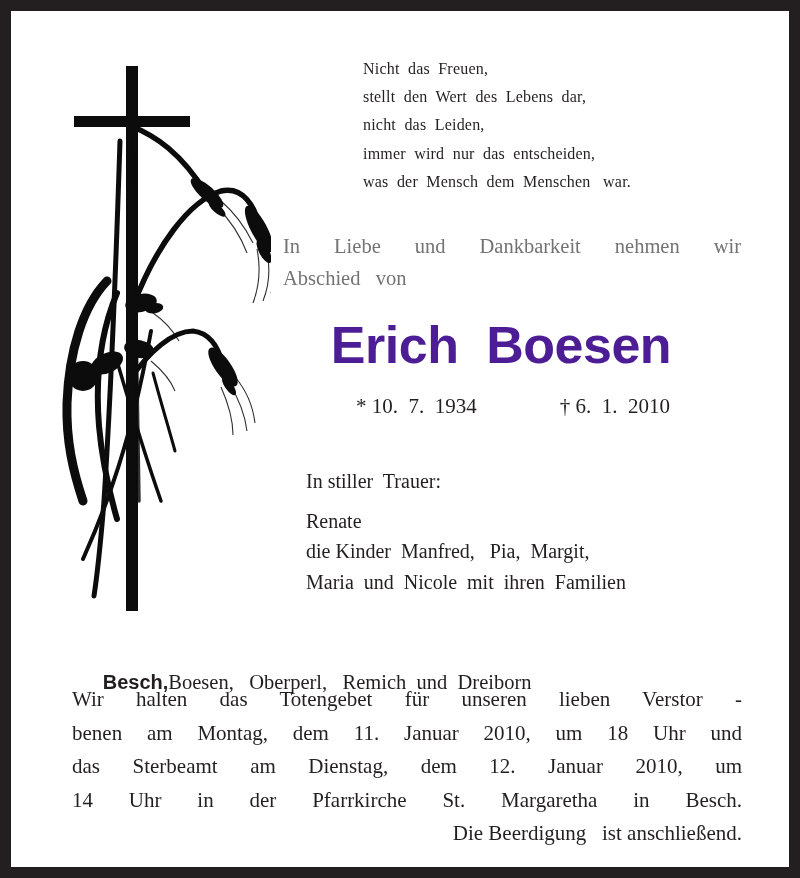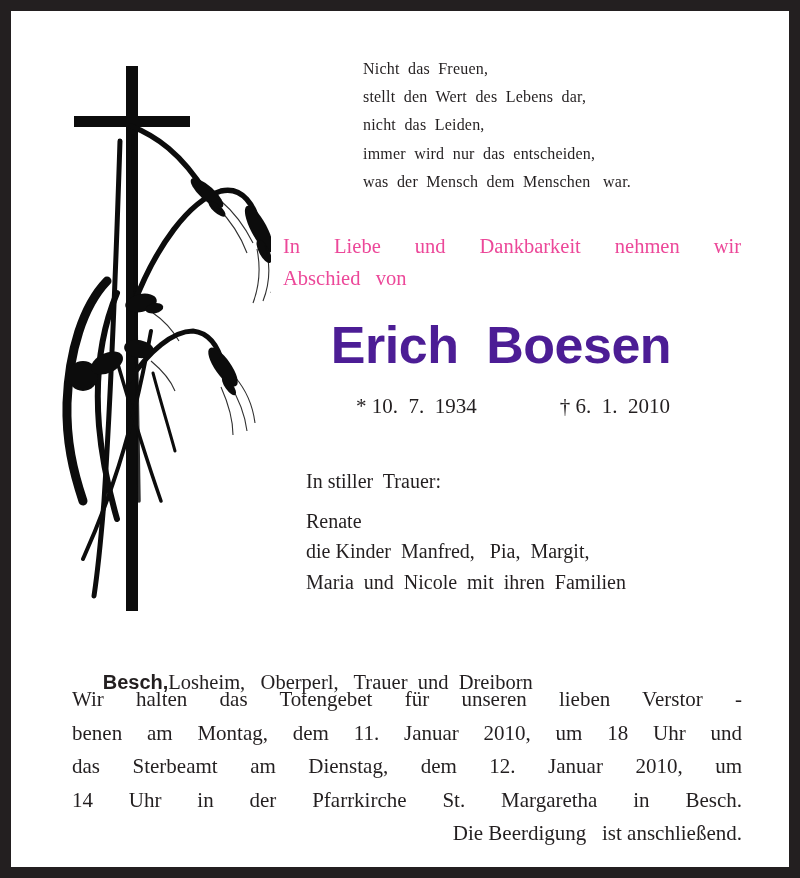--- a/index.html
+++ b/index.html
@@ -50,21 +50,21 @@
   }
   #poem div { white-space: pre; }
 
   #farewell {
     position: absolute;
     left: 272px;
     top: 219px;
     width: 458px;
     font-size: 20.5px;
     line-height: 32px;
-    color: #ec4899;
+    color: #737373;
   }
   #farewell .ln1 {
     text-align: justify;
     text-align-last: justify;
     white-space: normal;
   }
   #farewell .ln2 { white-space: pre; }
 
   #name {
     position: absolute;
@@ -240,21 +240,21 @@
     </div>
 
     <div id="mourners">
       <div>In stiller  Trauer:</div>
       <div class="gap">Renate</div>
       <div>die Kinder  Manfred,   Pia,  Margit,</div>
       <div>Maria  und  Nicole  mit  ihren  Familien</div>
     </div>
 
     <div id="places">
-      <span class="town">Besch,</span><span>Losheim,   Oberperl,   Trauer  und  Dreiborn</span>
+      <span class="town">Besch,</span><span>Boesen,   Oberperl,   Remich  und  Dreiborn</span>
     </div>
 
     <div id="details">
       <div class="just">Wir halten das Totengebet für unseren lieben Verstor -</div>
       <div class="just">benen am Montag, dem 11. Januar 2010, um 18 Uhr und</div>
       <div class="just">das Sterbeamt am Dienstag, dem 12. Januar 2010, um</div>
       <div class="just">14 Uhr in der Pfarrkirche St. Margaretha in Besch.</div>
       <div class="last">Die Beerdigung   ist anschließend.</div>
     </div>
 

